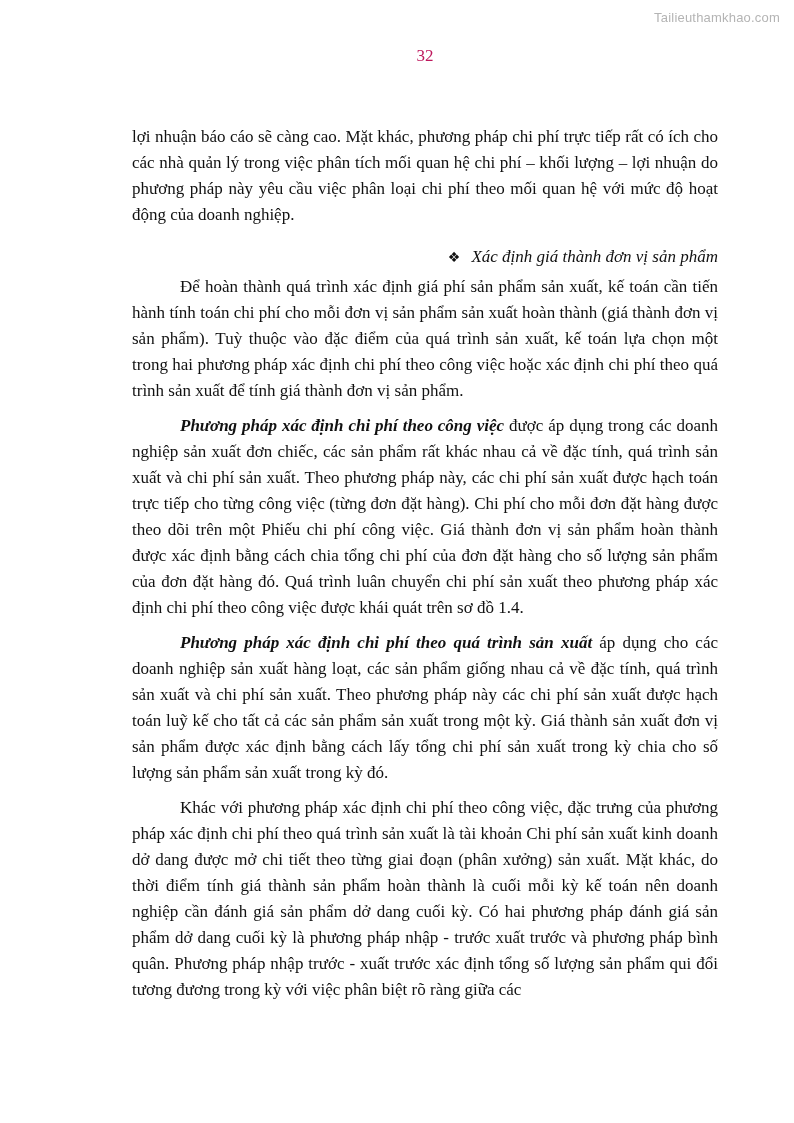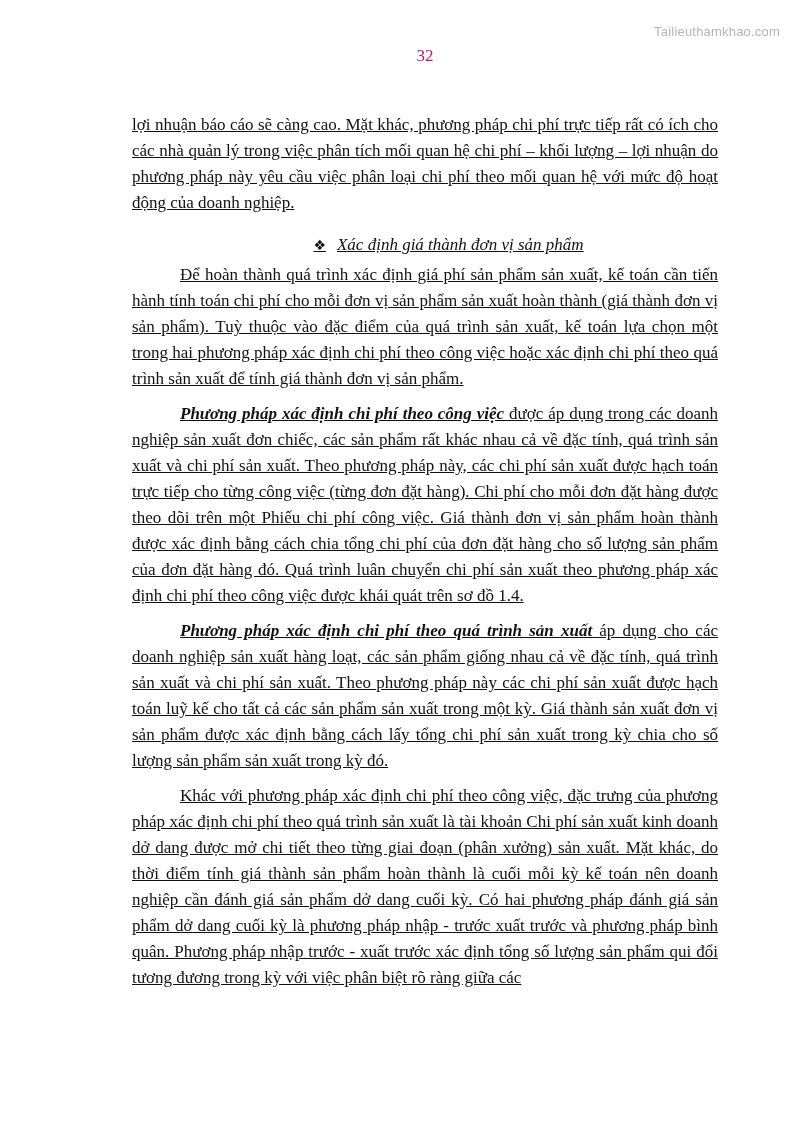--- a/index.html
+++ b/index.html
@@ -11,59 +11,58 @@
     position: relative;
     width: 794px;
     height: 1123px;
     background: #ffffff;
     overflow: hidden;
     font-family: "Liberation Serif", serif;
     color: #111111;
   }
   .watermark {
     position: absolute;
-    top: 24px;
+    top: 10px;
     right: 14px;
     font-family: "Liberation Sans", sans-serif;
     font-size: 13px;
     color: #b4b4b4;
     letter-spacing: 0.2px;
   }
   .page-number {
     position: absolute;
     top: 46px;
     left: 132px;
     width: 586px;
     text-align: center;
     font-size: 17px;
     color: #be185d;
   }
   .content {
     position: absolute;
-    top: 112px;
+    top: 124px;
     left: 132px;
     width: 586px;
-    text-decoration: underline;
   }
   .para {
     margin: 0 0 9px 0;
     font-size: 17px;
     line-height: 26px;
     text-align: justify;
     text-justify: inter-word;
   }
   .para.indent {
     text-indent: 48px;
   }
   .heading {
     margin: 16px 0 4px 0;
     padding-left: 47px;
     font-size: 17px;
     line-height: 26px;
-    text-align: center;
+    text-align: right;
   }
   .bullet {
     font-family: "DejaVu Sans", sans-serif;
     font-size: 14px;
     margin-right: 11px;
     font-style: normal;
   }
   .bullet-text {
     font-style: italic;
   }

